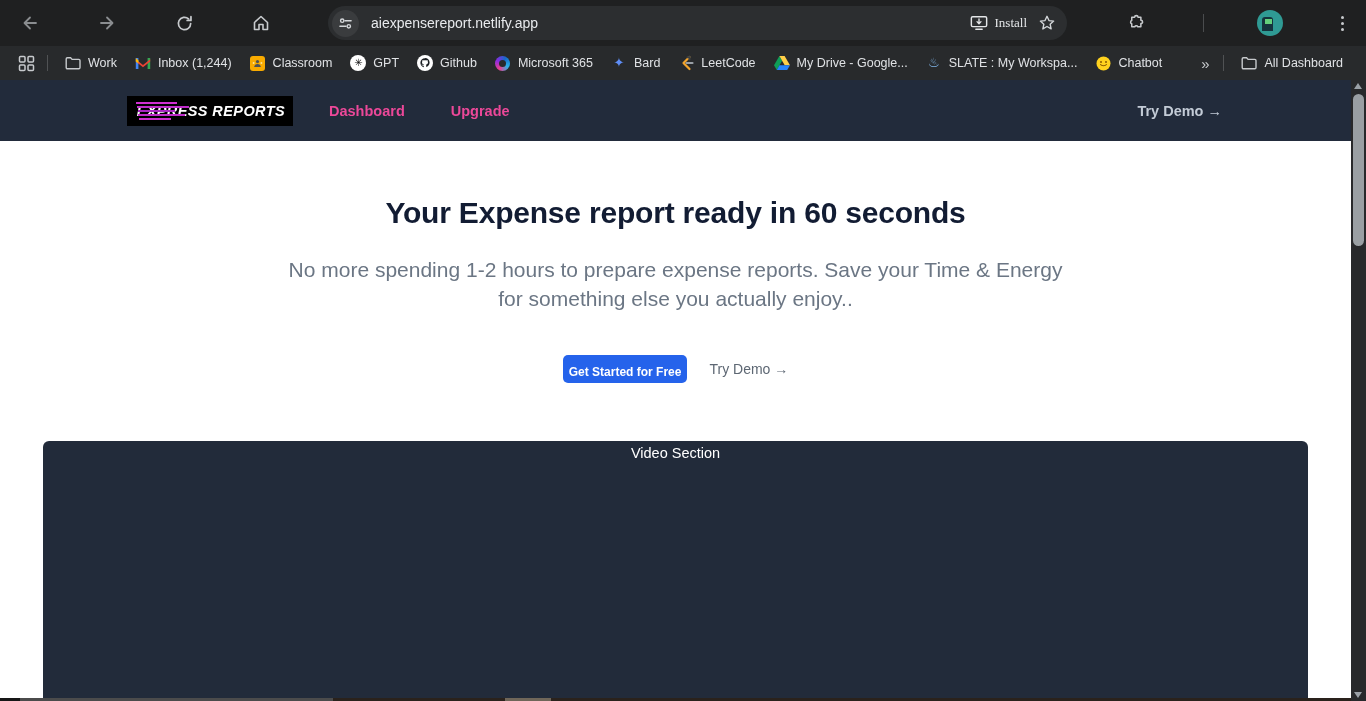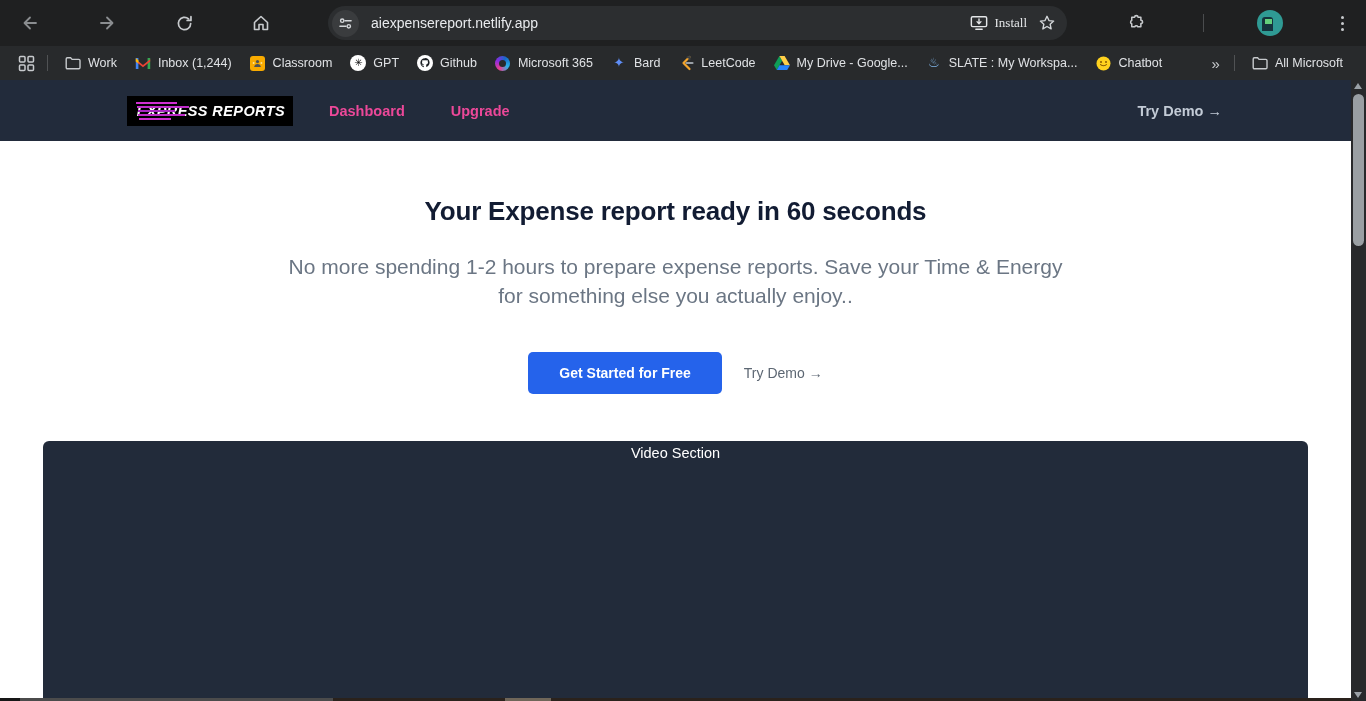--- a/index.html
+++ b/index.html
@@ -48,24 +48,24 @@
       linear-gradient(90deg,transparent 0 0%, #c02cc9 0 100%) 6px 5px/52px 2px no-repeat,
       linear-gradient(90deg,transparent 0 15%, #a827c0 15% 100%) 0 9px/44px 2px no-repeat,
       linear-gradient(90deg,transparent 0 5%, #c02cc9 5% 100%) 4px 13px/50px 2px no-repeat,
       linear-gradient(90deg,transparent 0 20%, #d02fd0 20% 100%) 0 17px/40px 2px no-repeat; }
   .logo-text { color:#fff; font-size:14.5px; font-weight:bold; font-style:italic; letter-spacing:.4px; white-space:nowrap; }
   .site-nav { display:flex; gap:46px; margin-left:36px; }
   .nav-link { color:#ec4899; font-size:14.5px; font-weight:bold; }
   .header-demo { margin-left:auto; color:#c3cbd6; font-size:14.5px; font-weight:bold; }
 
   .hero { text-align:center; }
-  .hero-title { margin-top:55px; font-size:26px; font-weight:800; color:#121c33; letter-spacing:-.2px; }
+  .hero-title { margin-top:55px; font-size:30px; font-weight:800; color:#121c33; letter-spacing:-.2px; }
   .hero-sub { margin-top:25px; color:#6b7684; font-size:21px; line-height:29px; }
   .cta-row { margin-top:42px; display:flex; align-items:center; justify-content:center; gap:22px; }
-  .btn-primary { background:#2563eb; color:#fff; font-size:14px; font-weight:bold; border:none; border-radius:5px; padding:10px 31px; height:42px; line-height:14px; }
+  .btn-primary { background:#2563eb; color:#fff; font-size:12px; font-weight:bold; border:none; border-radius:5px; padding:10px 6px; height:28px; line-height:14px; }
   .link-demo { color:#5d6773; font-size:14px; }
 
   .video-section { position:absolute; left:43px; top:361px; width:1265px; height:270px; background:#222b3a; border-radius:6px 6px 0 0; text-align:center; }
   .video-title { color:#fff; font-size:14.5px; padding-top:4px; }
 
   
   .bottom-strip { position:absolute; bottom:0; left:0; width:1351px; height:3px; z-index:6; }
   .seg { position:absolute; top:0; height:3px; }
 
   
@@ -258,21 +258,21 @@
   </div>
 
   <div class="chevron-more">»</div>
   <div class="bm-sep"></div>
   <div class="bm-item bm-right">
     <span class="bm-ico">
         <svg width="16" height="14" viewBox="0 0 16 14">
           <path d="M1.2 3 c0-.7.5-1.2 1.2-1.2 h3.2 l1.5 1.6 h6.7 c.7 0 1.2.5 1.2 1.2 v7 c0 .7-.5 1.2-1.2 1.2 H2.4 c-.7 0-1.2-.5-1.2-1.2 z" fill="none" stroke="#c7cacd" stroke-width="1.4"></path>
         </svg>
       </span>
-    <span>All Microsoft</span>
+    <span>All Dashboard</span>
   </div>
 </div>
 
 <div class="page">
 
   <div class="site-header">
     <div class="logo-box">
       <span class="speed-lines"></span>
       <span class="logo-text">EXPRESS REPORTS</span>
     </div>

